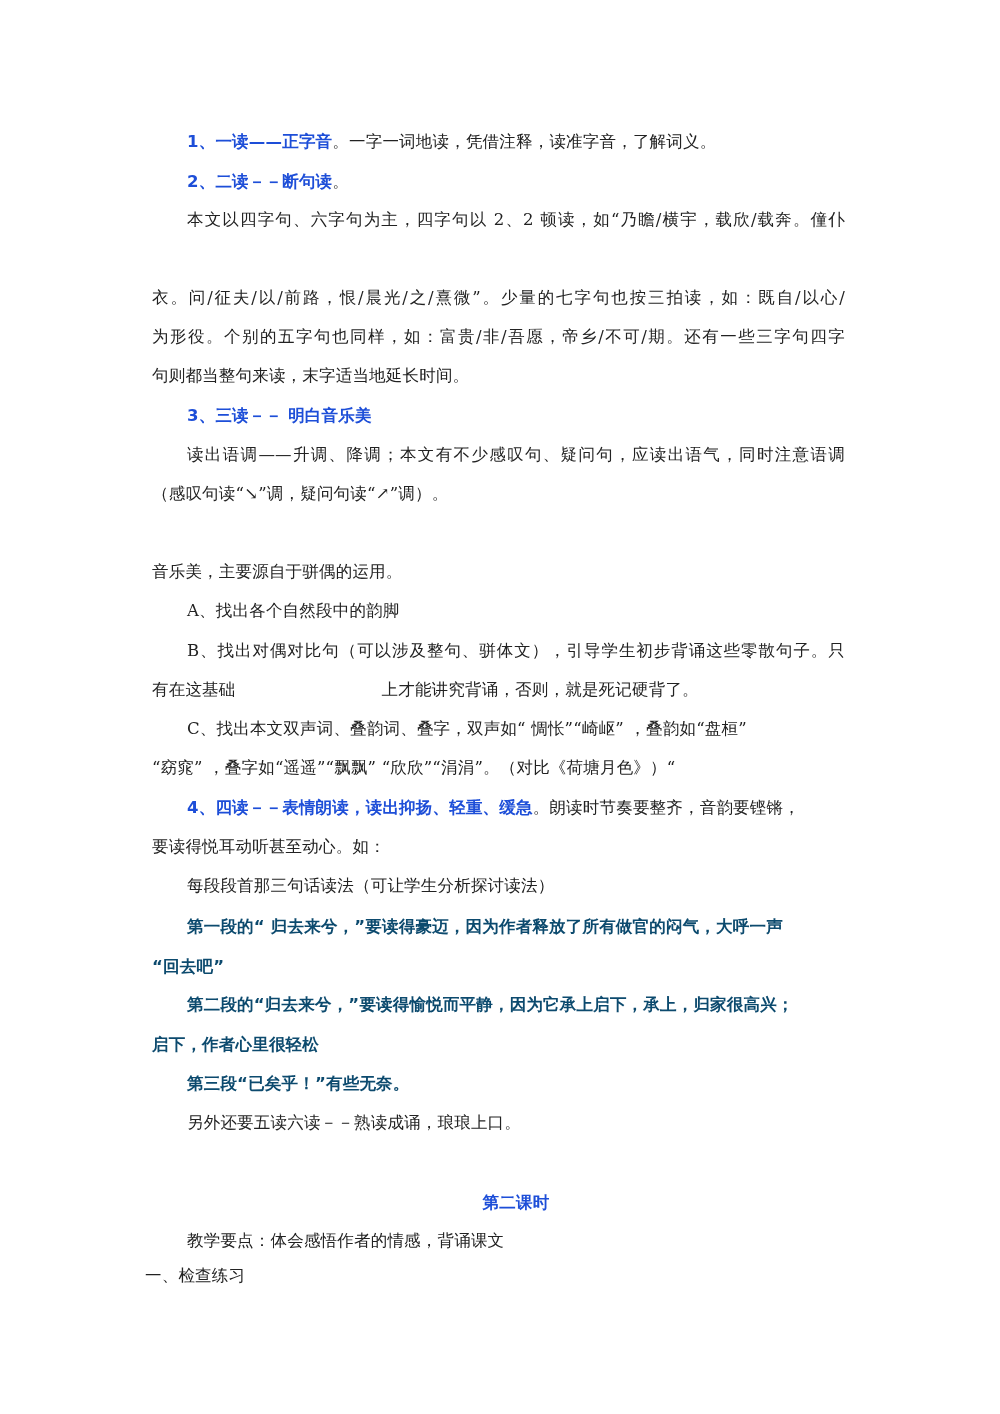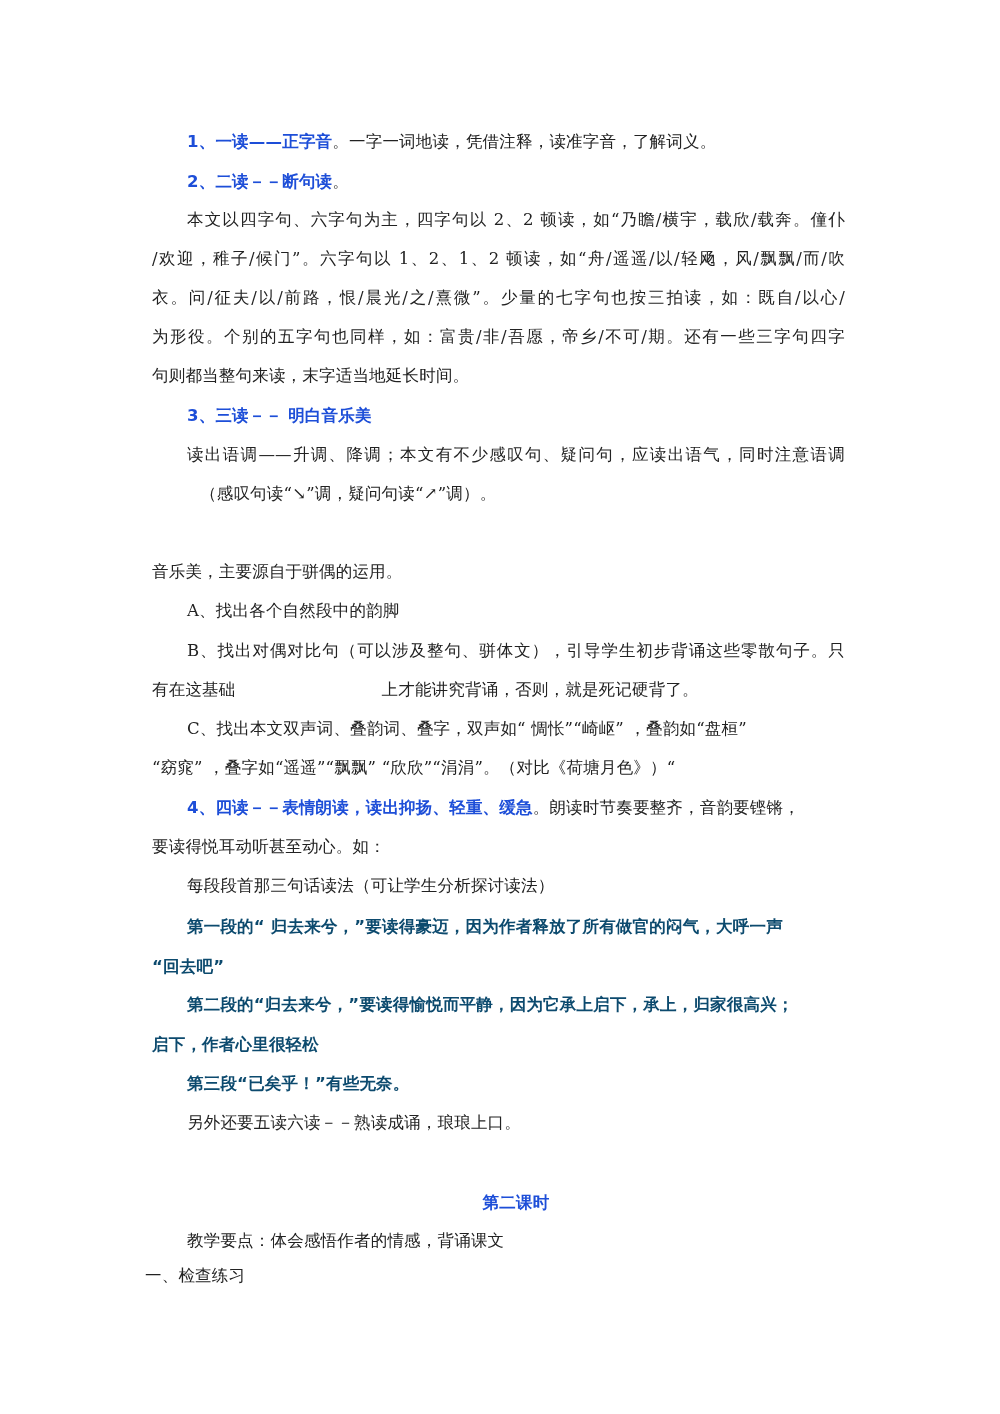--- a/index.html
+++ b/index.html
@@ -61,28 +61,27 @@
 <div class="page">
 
   <div class="line" style="left:187px; top:131px;">
     <span class="bold">1、一读——正字音</span><span>。一字一词地读，凭借注释，读准字音，了解词义。</span>
   </div>
 
   <div class="line" style="left:187px; top:171px;">
     <span class="bold">2、二读－－断句读</span><span>。</span>
   </div>
   <div class="line justify" style="left:187px; top:209px; width:658px;">本文以四字句、六字句为主，四字句以 2、2 顿读，如“乃瞻/横宇，载欣/载奔。僮仆</div>
-  <div class="line justify" style="left:152px; top:248px;">/欢迎，稚子/候门”。六字句以 1、2、1、2 顿读，如“舟/遥遥/以/轻飏，风/飘飘/而/吹</div>
   <div class="line justify" style="left:152px; top:287px;">衣。问/征夫/以/前路，恨/晨光/之/熹微”。少量的七字句也按三拍读，如：既自/以心/</div>
   <div class="line justify" style="left:152px; top:326px;">为形役。个别的五字句也同样，如：富贵/非/吾愿，帝乡/不可/期。还有一些三字句四字</div>
   <div class="line" style="left:152px; top:365px;">句则都当整句来读，末字适当地延长时间。</div>
 
   <div class="line bold" style="left:187px; top:405px;">3、三读－－ 明白音乐美</div>
   <div class="line justify" style="left:187px; top:444px; width:658px;">读出语调——升调、降调；本文有不少感叹句、疑问句，应读出语气，同时注意语调</div>
-  <div class="line" style="left:152px; top:483px;margin-left:48px;">（感叹句读“↘”调，疑问句读“↗”调）。</div>
+  <div class="line" style="left:152px; top:483px;">（感叹句读“↘”调，疑问句读“↗”调）。</div>
   <div class="line" style="left:152px; top:561px;">音乐美，主要源自于骈偶的运用。</div>
   <div class="line" style="left:187px; top:600px;">A、找出各个自然段中的韵脚</div>
   <div class="line justify" style="left:187px; top:640px; width:658px;">B、找出对偶对比句（可以涉及整句、骈体文），引导学生初步背诵这些零散句子。只</div>
   <div class="line" style="left:152px; top:679px;">
     <span>有在这基础</span><span class="gap"></span><span>上才能讲究背诵，否则，就是死记硬背了。</span>
   </div>
   <div class="line" style="left:187px; top:718px;">C、找出本文双声词、叠韵词、叠字，双声如“ 惆怅”“崎岖” ，叠韵如“盘桓”</div>
   <div class="line" style="left:152px; top:757px;">“窈窕” ，叠字如“遥遥”“飘飘” “欣欣”“涓涓”。（对比《荷塘月色》）“</div>
 
   <div class="line" style="left:187px; top:797px;">

